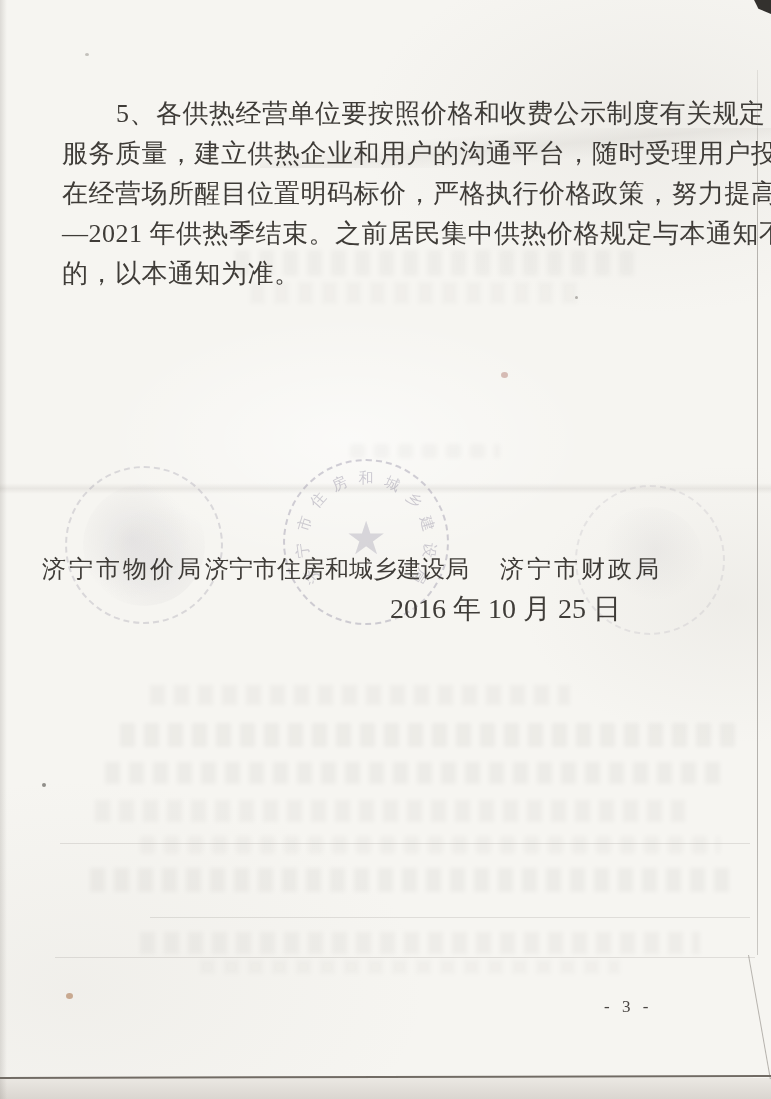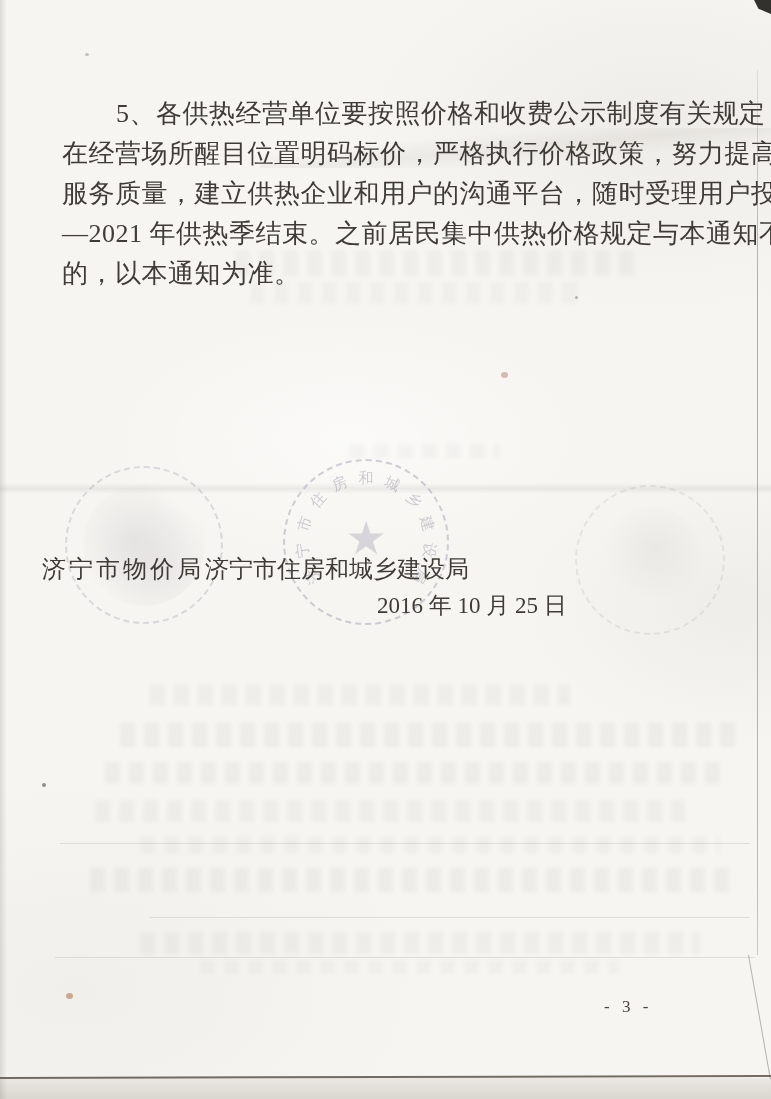--- a/index.html
+++ b/index.html
@@ -16,21 +16,21 @@
     color:var(--ink,#3f3c38);
   }
   
   .body-text{position:absolute;left:62px;top:94px;width:660px;z-index:6;}
   .body-text .line{height:40px;line-height:40px;font-size:26px;white-space:nowrap;letter-spacing:0.5px;}
   .body-text .indent{padding-left:54px;}
   .sig{position:absolute;top:553px;font-size:24px;white-space:nowrap;z-index:6;}
   .sig-1{left:42px;letter-spacing:3px;}
   .sig-2{left:205px;letter-spacing:0px;}
   .sig-3{left:500px;letter-spacing:3px;}
-  .date-line{position:absolute;left:377px;top:590px;font-size:23px;white-space:nowrap;z-index:6;}
+  .date-line{position:absolute;left:390px;top:590px;font-size:28px;white-space:nowrap;z-index:6;}
   .page-number{position:absolute;left:604px;top:997px;font-size:17px;letter-spacing:4px;color:#4a4643;z-index:6;}
   
   .seal{position:absolute;border-radius:50%;z-index:4;}
   .seal-ring{position:absolute;inset:0;border-radius:50%;border:2px dashed rgba(150,145,162,0.30);}
   .seal-left{left:65px;top:466px;width:158px;height:158px;}
   .seal-left .smudge{position:absolute;inset:18px;border-radius:50%;
      background:radial-gradient(circle at 40% 45%, rgba(140,135,150,0.13), transparent 60%),
                 radial-gradient(circle at 65% 70%, rgba(140,135,150,0.10), transparent 55%);}
   .seal-mid{left:283px;top:459px;width:166px;height:166px;}
   .seal-mid .seal-ring{border-color:rgba(140,135,158,0.38);}
@@ -115,28 +115,29 @@
       </div>
     <div class="seal-star">★</div>
   </div>
   <div class="seal seal-right">
     <div class="seal-ring"></div>
     <div class="smudge"></div>
   </div>
 
   <div class="body-text">
     <div class="line indent">5、各供热经营单位要按照价格和收费公示制度有关规定，</div>
+    <div class="line">服务质量，建立供热企业和用户的沟通平台，随时受理用户投</div>
     <div class="line">在经营场所醒目位置明码标价，严格执行价格政策，努力提高</div>
-    <div class="line">服务质量，建立供热企业和用户的沟通平台，随时受理用户投</div>
     <div class="line">—2021 年供热季结束。之前居民集中供热价格规定与本通知不符</div>
     <div class="line">的，以本通知为准。</div>
   </div>
 
   <div class="sig sig-1">济宁市物价局</div>
   <div class="sig sig-2">济宁市住房和城乡建设局</div>
+  <div class="sig sig-3">济宁市财政局</div>
   <div class="date-line">2016 年 10 月 25 日</div>
 
   <div class="page-number">- 3 -</div>
 
   <div class="corner-mark"></div>
   <div class="edge-v"></div>
   <div class="edge-v2"></div>
   <div class="edge-bottom"></div>
   <div class="below-strip"></div>
   <div class="left-shadow"></div>

